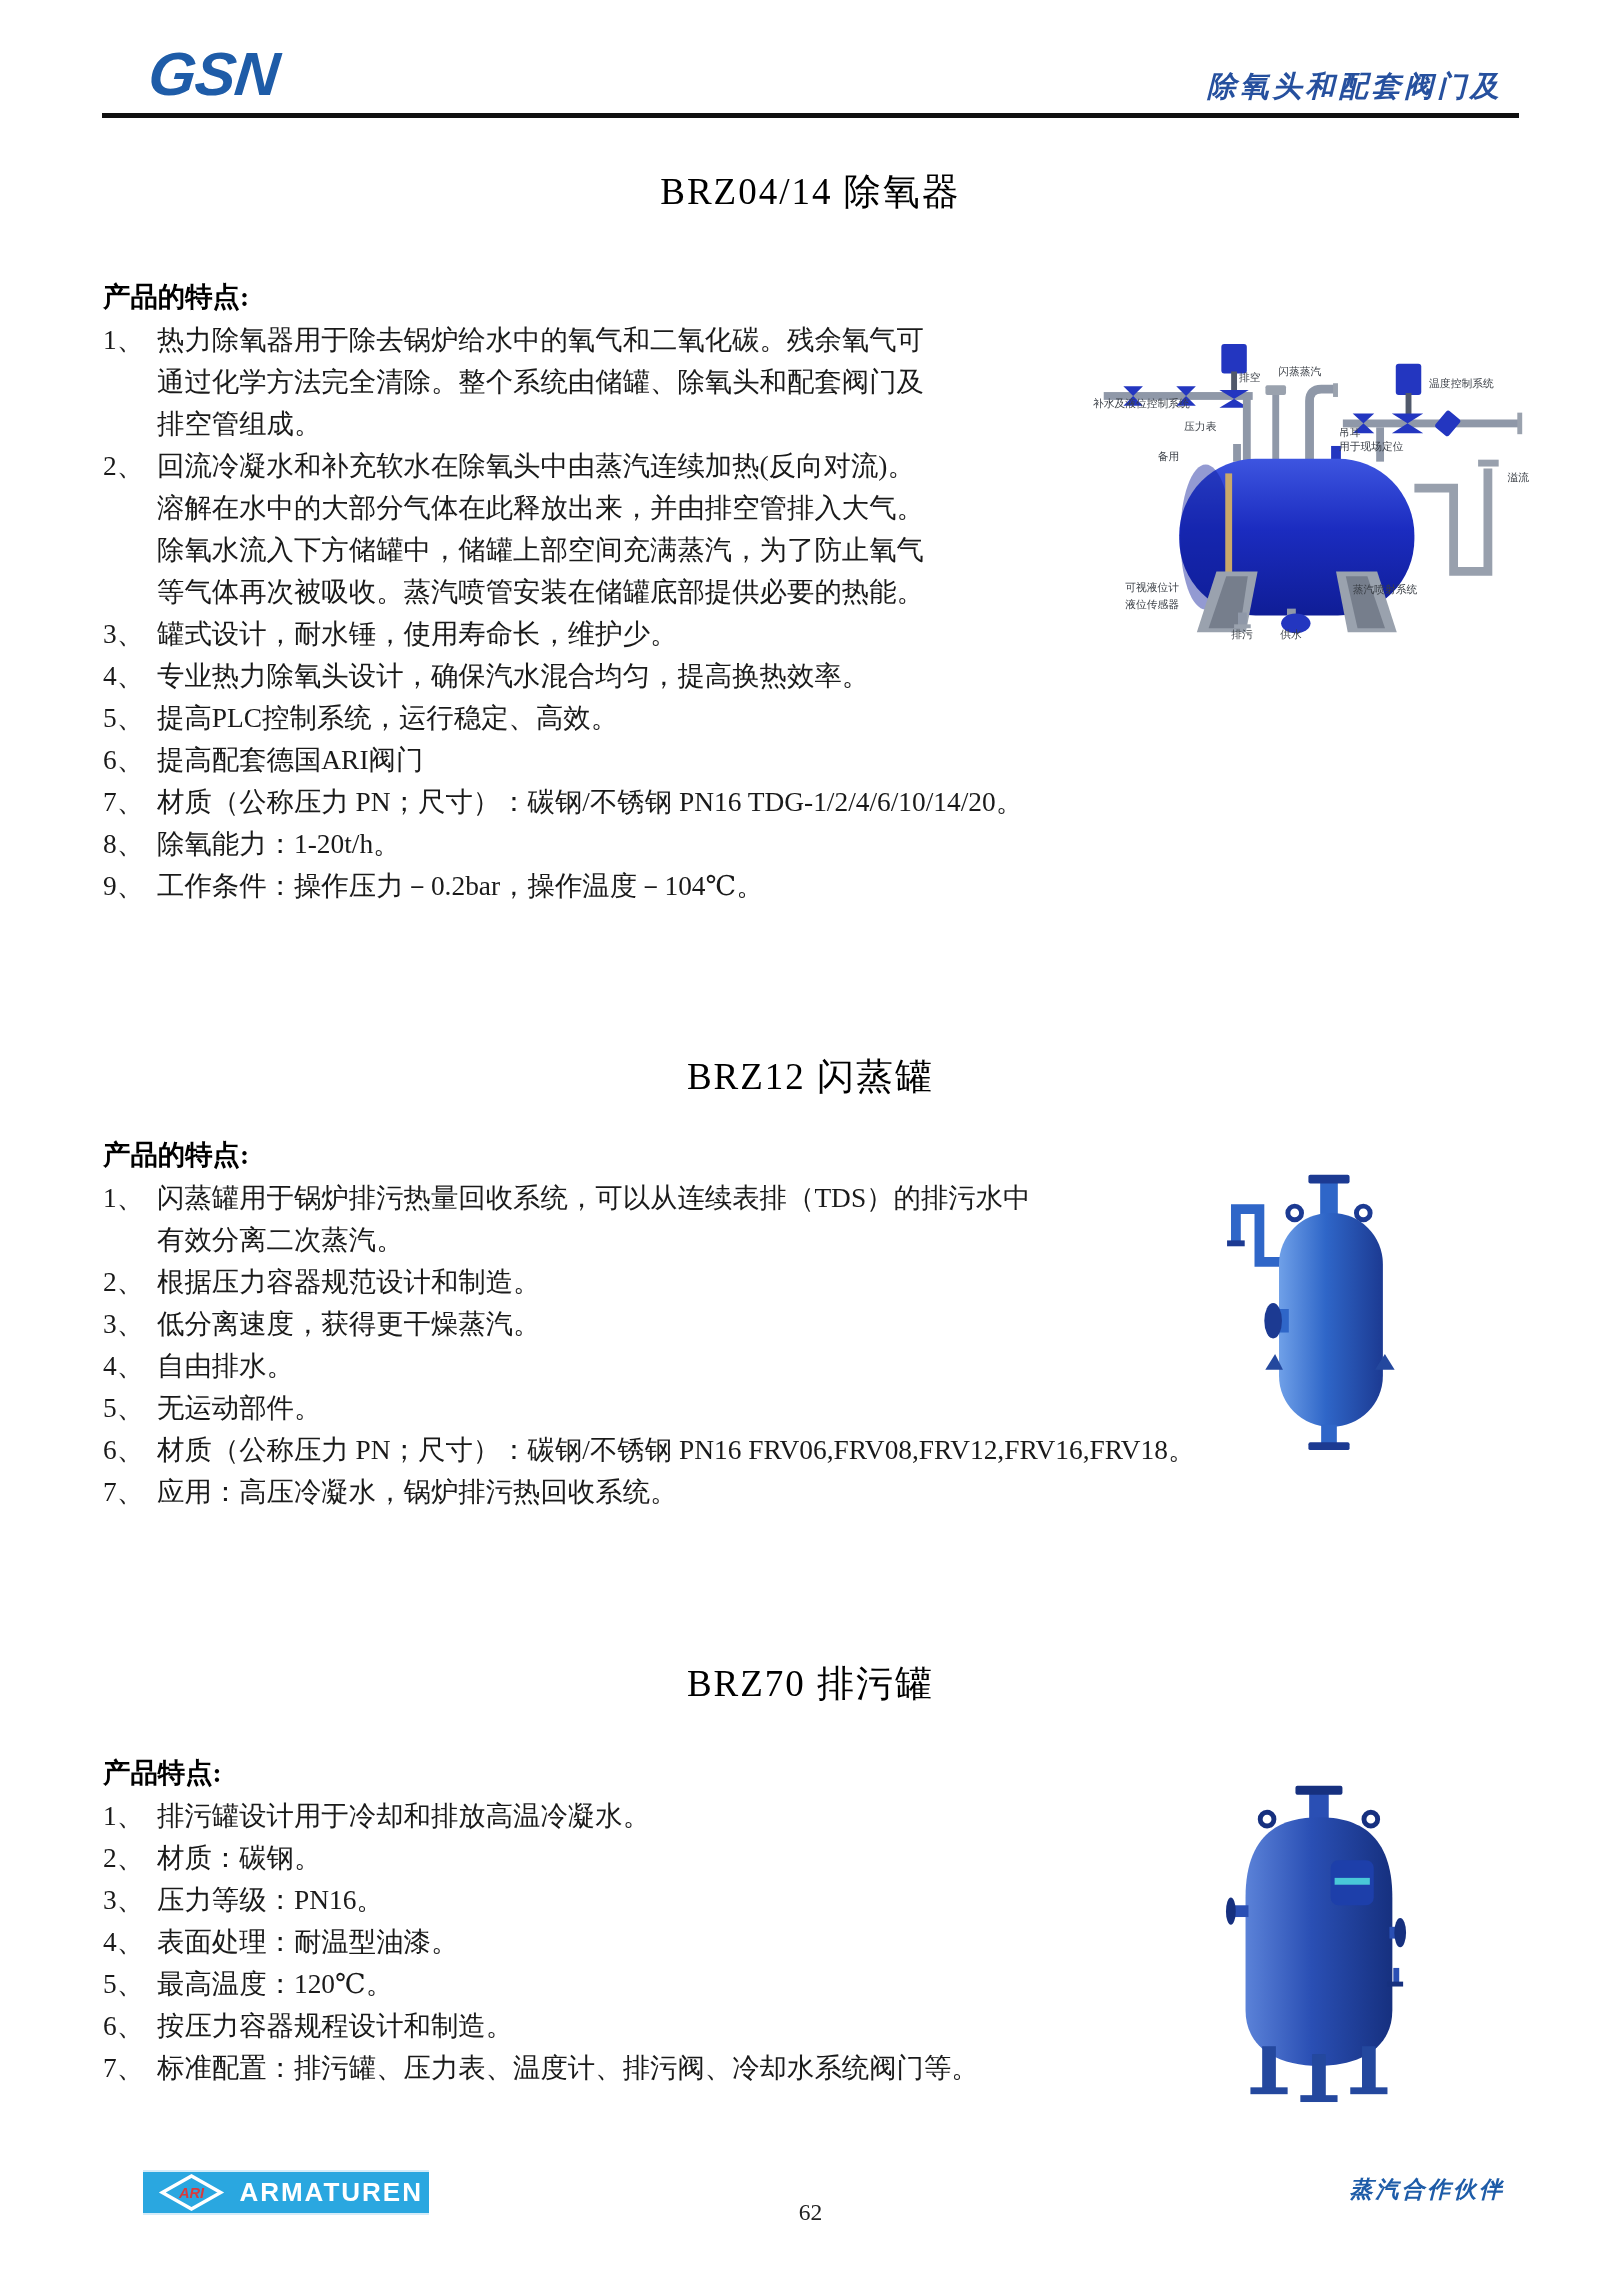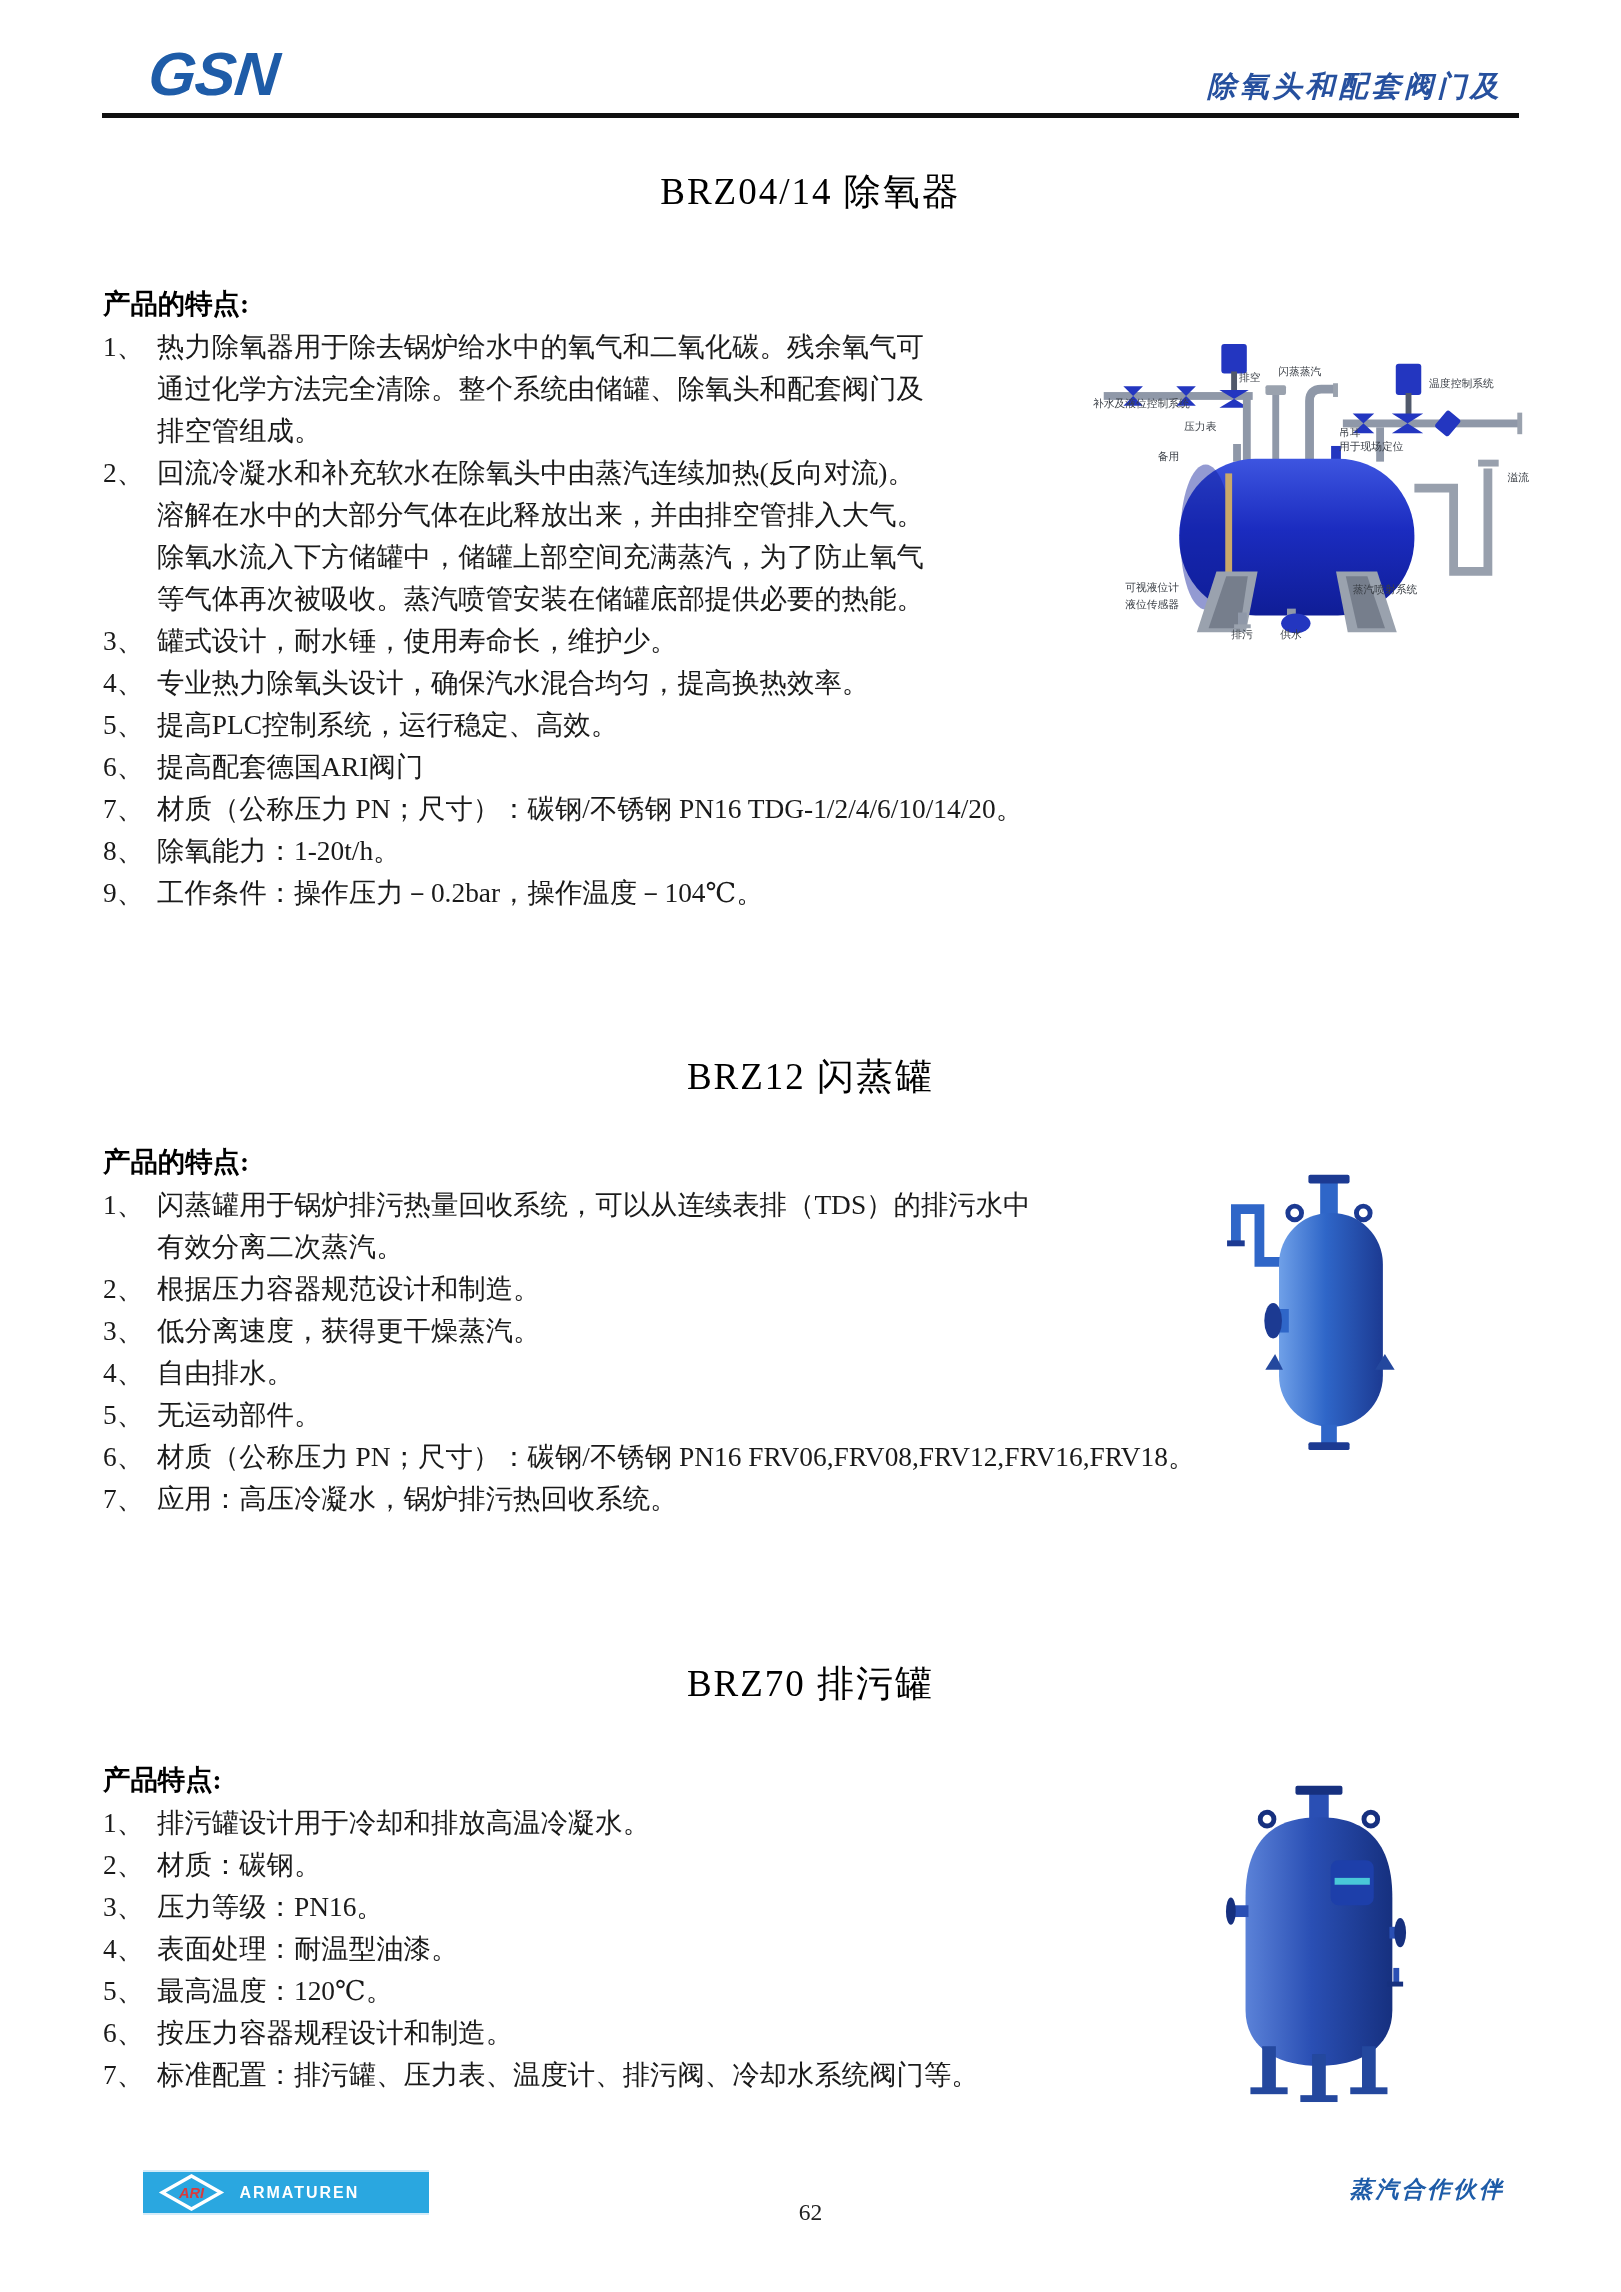--- a/index.html
+++ b/index.html
@@ -19,33 +19,33 @@
     right:118px;top:67px;font-size:29px;font-weight:700;color:#26509e;
     letter-spacing:3.9px;font-style:italic;
   }
   .header-rule{left:102px;top:113px;width:1417px;height:4.9px;background:#101010;}
   
   .sec-title{
     left:0;width:1621px;text-align:center;font-size:37px;font-weight:500;
     letter-spacing:2px;color:#000;
   }
   
-  .feat-block{left:103px;width:1431px;margin-top:7px;}
+  .feat-block{left:103px;width:1431px;}
   .feat-head{font-size:27.4px;font-weight:700;line-height:44px;color:#000;}
   .feat-row{display:flex;align-items:flex-start;}
   .feat-num{flex:none;width:54px;font-size:27.4px;line-height:42px;}
   .feat-text{font-size:27.4px;line-height:42px;white-space:pre;}
   
   .ari-logo{
     left:135px;top:2170px;width:286px;height:45px;background:#2aa7e0;
     border-top:2.9px solid #d4ebf8;border-bottom:2.9px solid #d4ebf8;
     display:flex;align-items:center;box-sizing:border-box;margin-left:8px;
   }
   .ari-brand{
-    color:#ffffff;font-weight:700;font-size:16px;letter-spacing:2px;
+    color:#ffffff;font-weight:700;font-size:26px;letter-spacing:2px;
     font-family:"Liberation Sans","DejaVu Sans",sans-serif;margin-left:13.7px;
   }
   .page-num{left:0;top:2199px;width:1621px;text-align:center;font-size:23.5px;color:#222;}
   .partner{
     right:116px;top:2174px;font-size:23px;font-weight:700;font-style:italic;
     color:#1e5ca8;letter-spacing:2.9px;
   }
   
   .dlab{font-family:"Liberation Sans","DejaVu Sans",sans-serif;font-size:11px;fill:#3a3f46;}
 </style>

